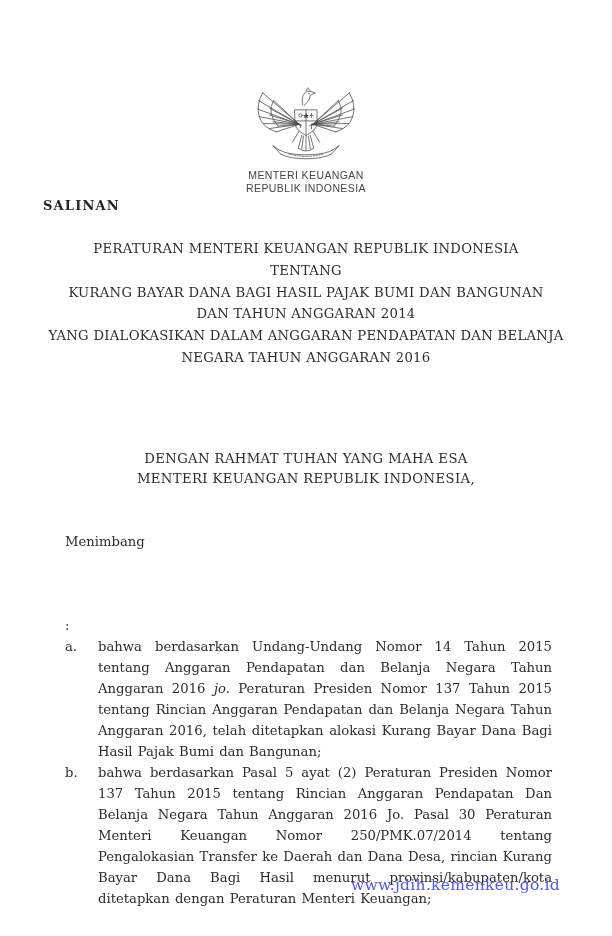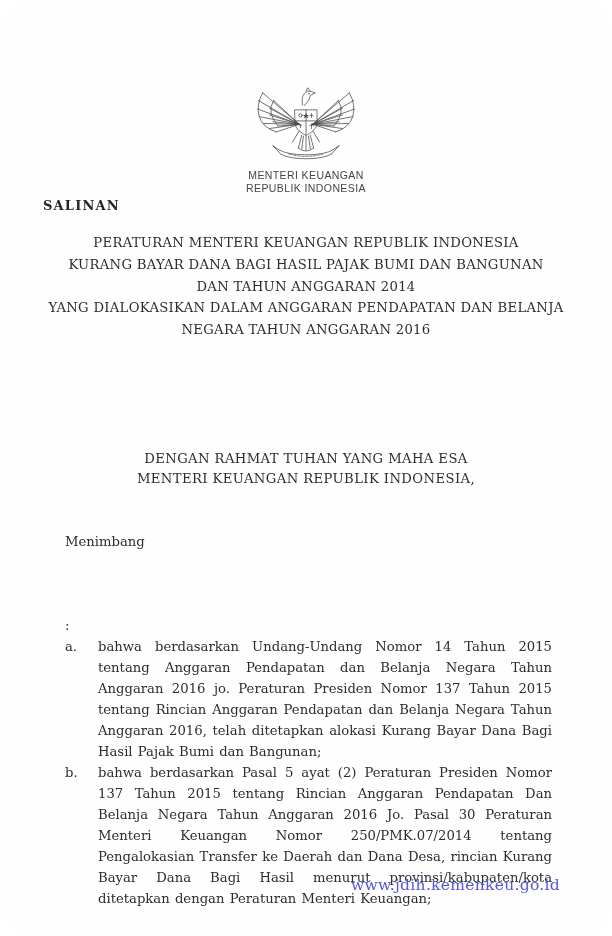--- a/index.html
+++ b/index.html
@@ -16,21 +16,21 @@
     position:absolute;top:169px;left:0;width:612px;text-align:center;
     font-family:"Liberation Sans","DejaVu Sans",sans-serif;
     font-size:10.5px;line-height:12.5px;color:#454545;letter-spacing:.4px;
   }
   .salinan{
     position:absolute;top:198px;left:0;width:612px;text-align:left;
     font-size:13px;font-weight:bold;letter-spacing:1.2px;color:#252525;margin-left:43px;
   }
 
   .title-block{
-    position:absolute;top:232px;left:0;width:612px;text-align:center;
+    position:absolute;top:238px;left:0;width:612px;text-align:center;
     font-size:13.2px;line-height:21.8px;letter-spacing:.3px;color:#2d2d2d;
   }
   .title-line{white-space:pre-wrap;}
 
   .center-line{
     position:absolute;left:0;width:612px;text-align:center;
     font-size:13.2px;letter-spacing:.4px;color:#2d2d2d;
   }
   .invocation{top:451px;}
   .authority{top:471px;}
@@ -42,21 +42,21 @@
   }
   .c-label{width:84px;flex:0 0 84px;}
   .c-colon{width:14px;flex:0 0 14px;}
   .c-items{flex:1 1 auto;}
   .c-item{display:flex;align-items:flex-start;}
   .c-marker{width:33px;flex:0 0 33px;}
   .c-text{
     flex:1 1 auto;text-align:justify;text-align-last:left;
     word-spacing:1px;
   }
-  .c-text .em{}
+  .c-text .em{font-style:italic;}
 
   .footer-url{
     position:absolute;top:876px;right:52px;
     font-size:15.5px;letter-spacing:.3px;
   }
 
   .emblem svg{display:block;width:100%;height:100%;}
 </style>
 </head>
 <body>
@@ -134,20 +134,21 @@
 
   <div class="ministry">
     <div>MENTERI KEUANGAN</div>
     <div>REPUBLIK INDONESIA</div>
   </div>
 
   <div class="salinan">SALINAN</div>
 
   <div class="title-block">
     <div class="title-line">PERATURAN MENTERI KEUANGAN REPUBLIK INDONESIA</div>
+    <div class="title-line">TENTANG</div>
     <div class="title-line">KURANG BAYAR DANA BAGI HASIL PAJAK BUMI DAN BANGUNAN</div>
     <div class="title-line">DAN TAHUN ANGGARAN 2014</div>
     <div class="title-line">YANG DIALOKASIKAN DALAM ANGGARAN PENDAPATAN DAN BELANJA</div>
     <div class="title-line">NEGARA TAHUN ANGGARAN 2016</div>
   </div>
 
   <div class="center-line invocation">DENGAN RAHMAT TUHAN YANG MAHA ESA</div>
   <div class="center-line authority">MENTERI KEUANGAN REPUBLIK INDONESIA,</div>
 
   <div class="considerations">

